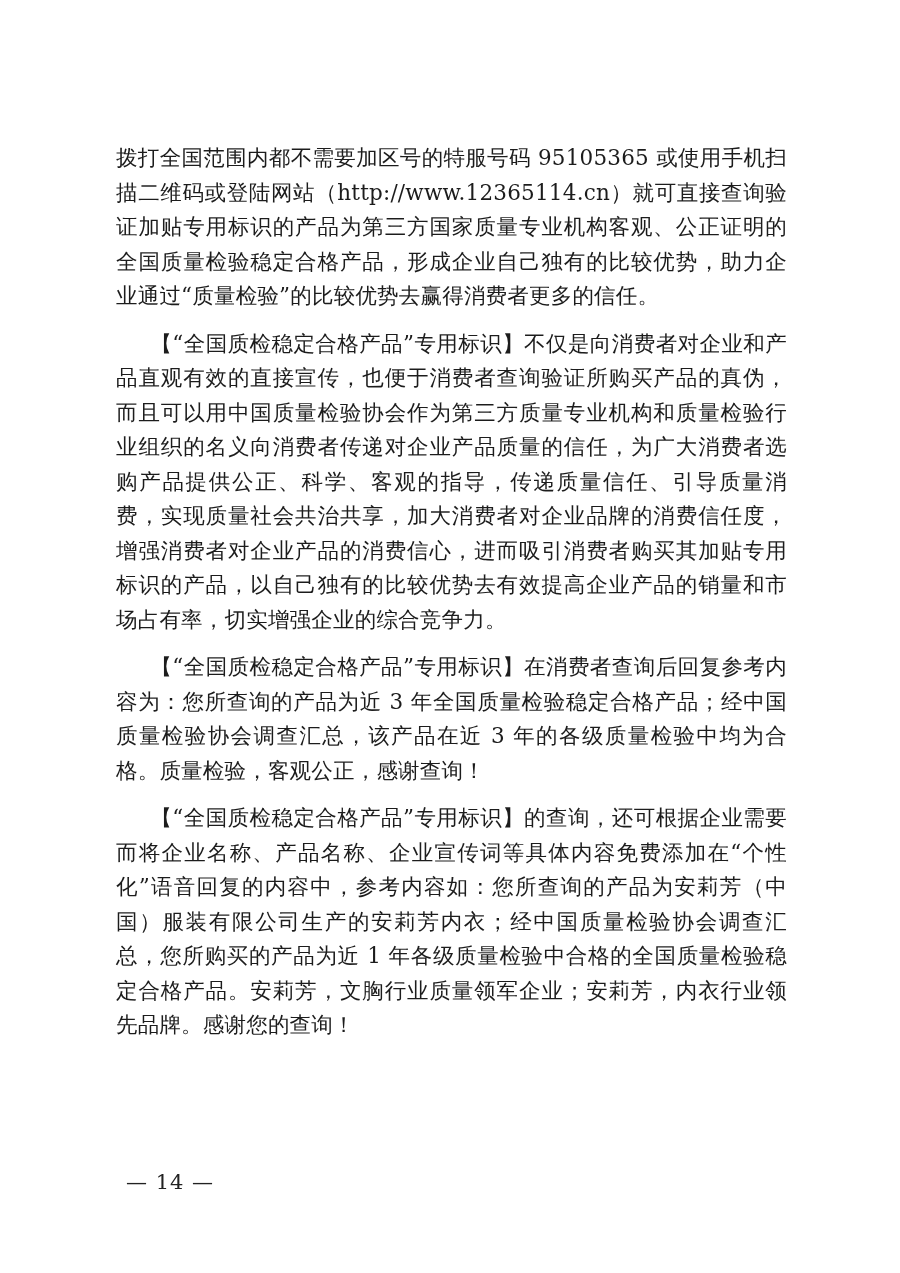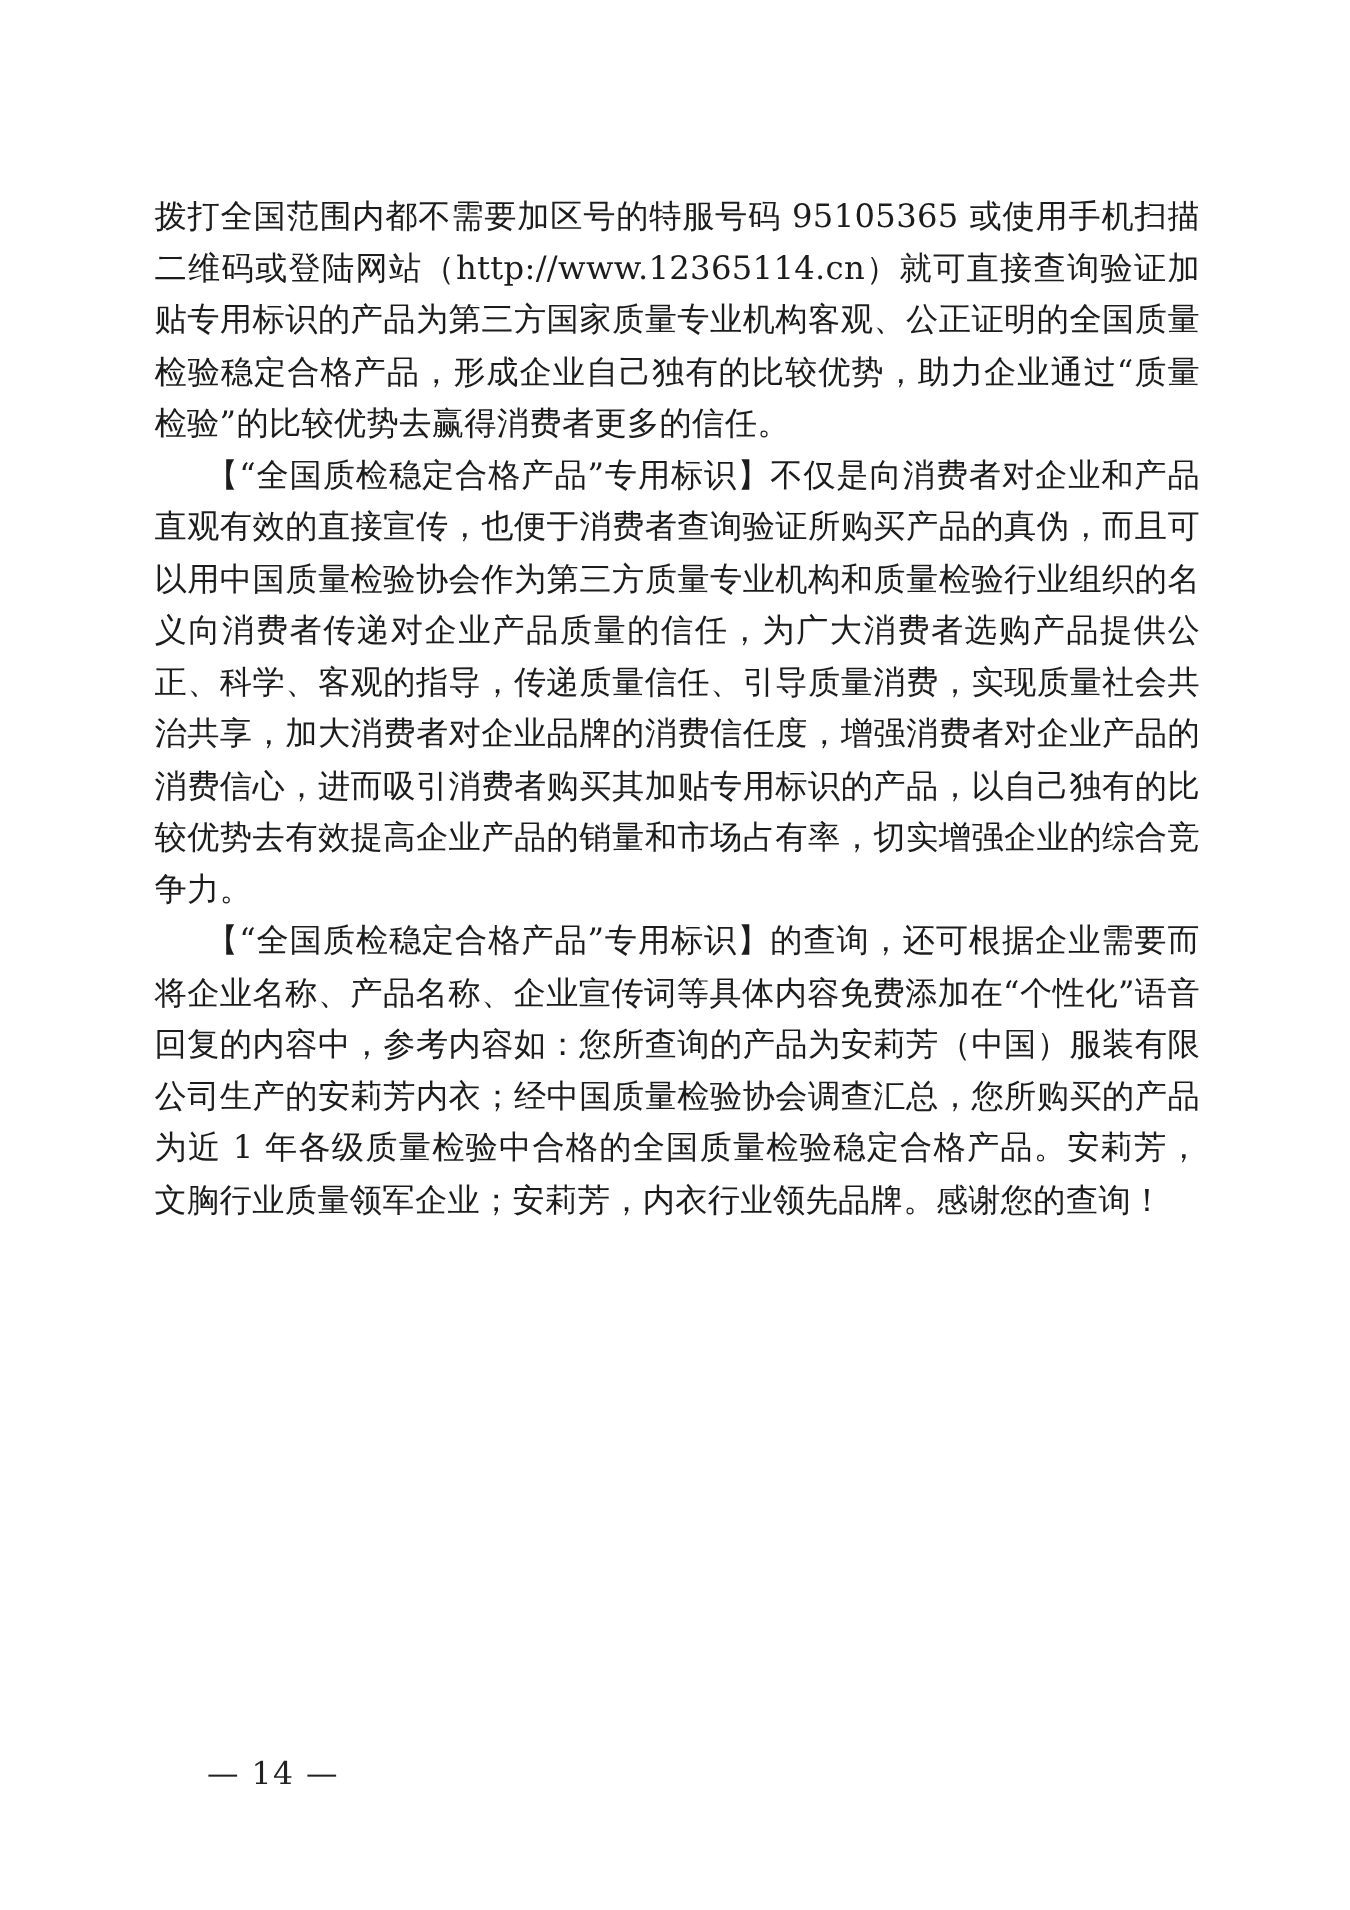--- a/index.html
+++ b/index.html
@@ -21,41 +21,42 @@
     left: 103px;
     top: 128px;
     width: 697px;
     font-size: 21.5px;
     line-height: 34.5px;
     text-align: justify;
     text-justify: inter-ideograph;
     letter-spacing: 0.2px;
   }
   .para {
-    margin: 0;
+    margin: 13px;
     padding: 0;
     text-indent: 1.6em;
   }
   .para.no-indent {
     text-indent: 0;
   }
   .footer {
     position: absolute;
-    left: 138px;
+    left: 126px;
     top: 1168px;
     font-size: 21px;
     line-height: 28px;
     letter-spacing: 1px;
     color: #222222;
     text-align: center;
   }
 </style>
 </head>
 <body>
 
 <div class="page">
   <div class="content">
     <p class="para no-indent">拨打全国范围内都不需要加区号的特服号码 95105365 或使用手机扫描二维码或登陆网站（http://www.12365114.cn）就可直接查询验证加贴专用标识的产品为第三方国家质量专业机构客观、公正证明的全国质量检验稳定合格产品，形成企业自己独有的比较优势，助力企业通过“质量检验”的比较优势去赢得消费者更多的信任。</p>
     <p class="para">【“全国质检稳定合格产品”专用标识】不仅是向消费者对企业和产品直观有效的直接宣传，也便于消费者查询验证所购买产品的真伪，而且可以用中国质量检验协会作为第三方质量专业机构和质量检验行业组织的名义向消费者传递对企业产品质量的信任，为广大消费者选购产品提供公正、科学、客观的指导，传递质量信任、引导质量消费，实现质量社会共治共享，加大消费者对企业品牌的消费信任度，增强消费者对企业产品的消费信心，进而吸引消费者购买其加贴专用标识的产品，以自己独有的比较优势去有效提高企业产品的销量和市场占有率，切实增强企业的综合竞争力。</p>
+    <p class="para">【“全国质检稳定合格产品”专用标识】在消费者查询后回复参考内容为：您所查询的产品为近 3 年全国质量检验稳定合格产品；经中国质量检验协会调查汇总，该产品在近 3 年的各级质量检验中均为合格。质量检验，客观公正，感谢查询！</p>
     <p class="para">【“全国质检稳定合格产品”专用标识】的查询，还可根据企业需要而将企业名称、产品名称、企业宣传词等具体内容免费添加在“个性化”语音回复的内容中，参考内容如：您所查询的产品为安莉芳（中国）服装有限公司生产的安莉芳内衣；经中国质量检验协会调查汇总，您所购买的产品为近 1 年各级质量检验中合格的全国质量检验稳定合格产品。安莉芳，文胸行业质量领军企业；安莉芳，内衣行业领先品牌。感谢您的查询！</p>
   </div>
   <div class="footer">— 14 —</div>
 </div>
 
 </body></html>

